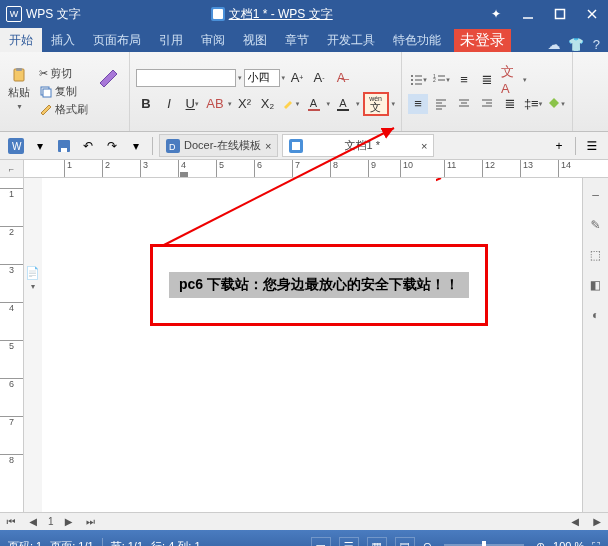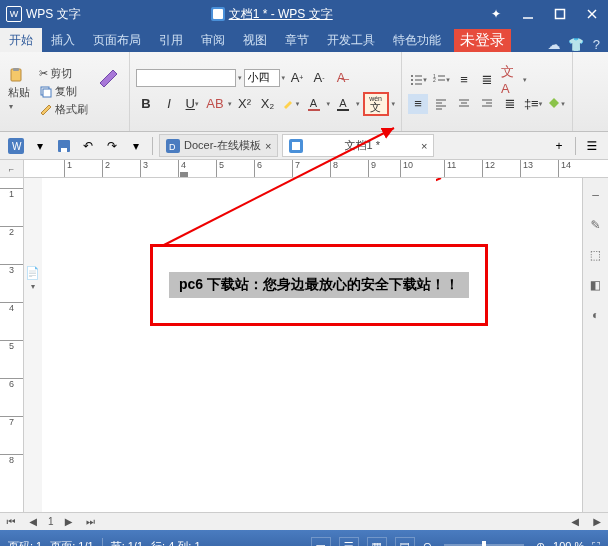--- a/index.html
+++ b/index.html
@@ -20,21 +20,21 @@
 .menubar { height:24px; background:#2f5a9a; display:flex; align-items:flex-end; color:#cfe0f3; font-size:12px; }
 .menuitem { padding:0 9px; height:100%; display:flex; align-items:center; }
 .menuitem.active { background:#f0f0f0; color:#2f5a9a; }
 .notlogin { background:#e74c3c; color:#fff; padding:2px 6px; margin-left:4px; font-size:15px; }
 .rightmenu{margin-left:auto;display:flex;align-items:center;gap:8px;padding-right:8px;color:#cfe0f3;}
 .rightmenu span{font-size:13px;}
 
 
 .ribbon { height:80px; background:linear-gradient(#f6f6f6,#e9e9e9); border-bottom:1px solid #c0c0c0; display:flex; }
 .ribgroup { display:flex; flex-direction:column; padding:3px 4px; border-right:1px solid #d4d4d4; justify-content:center;}
-.bigbtn { display:flex; flex-direction:column; gap:2px; padding:2px 4px; font-size:11px; color:#444;}
+.bigbtn { display:flex; flex-direction:column; align-items:center; gap:2px; padding:2px 4px; font-size:11px; color:#444;}
 .smbtn { display:flex; align-items:center; gap:2px; padding:1px 3px; font-size:11px; color:#444; white-space:nowrap;}
 .icon16{width:16px;height:16px;display:inline-flex;}
 .clip{display:flex;flex-direction:column;gap:1px;}
 .dropdown-caret{font-size:8px;color:#666;margin-left:1px;}
 .fontsel{display:flex;gap:2px;align-items:center;margin-bottom:4px;}
 .fontbox{height:18px;border:1px solid #aaa;background:#fff;font-size:11px;padding:1px 3px;}
 .fontname{width:100px;}
 .fontsize{width:36px;}
 .toolrow{display:flex;gap:3px;align-items:center;}
 .tb{width:20px;height:20px;display:inline-flex;align-items:center;justify-content:center;font-size:13px;color:#333;border:1px solid transparent;}

